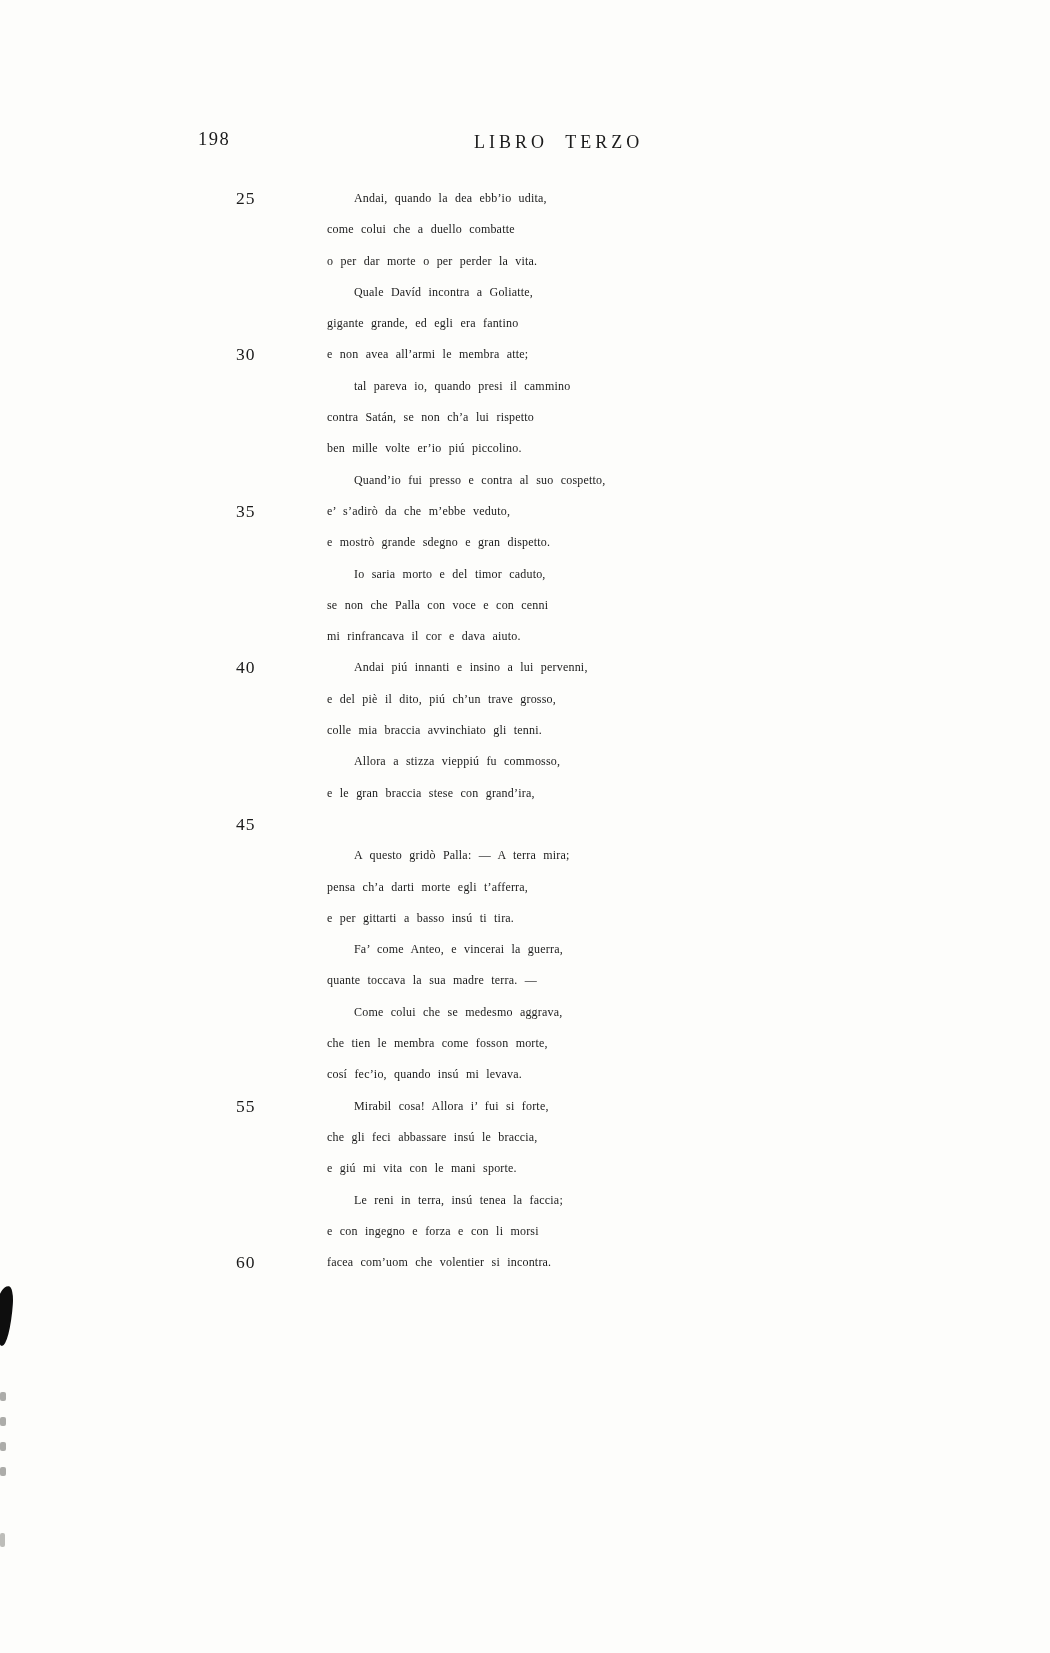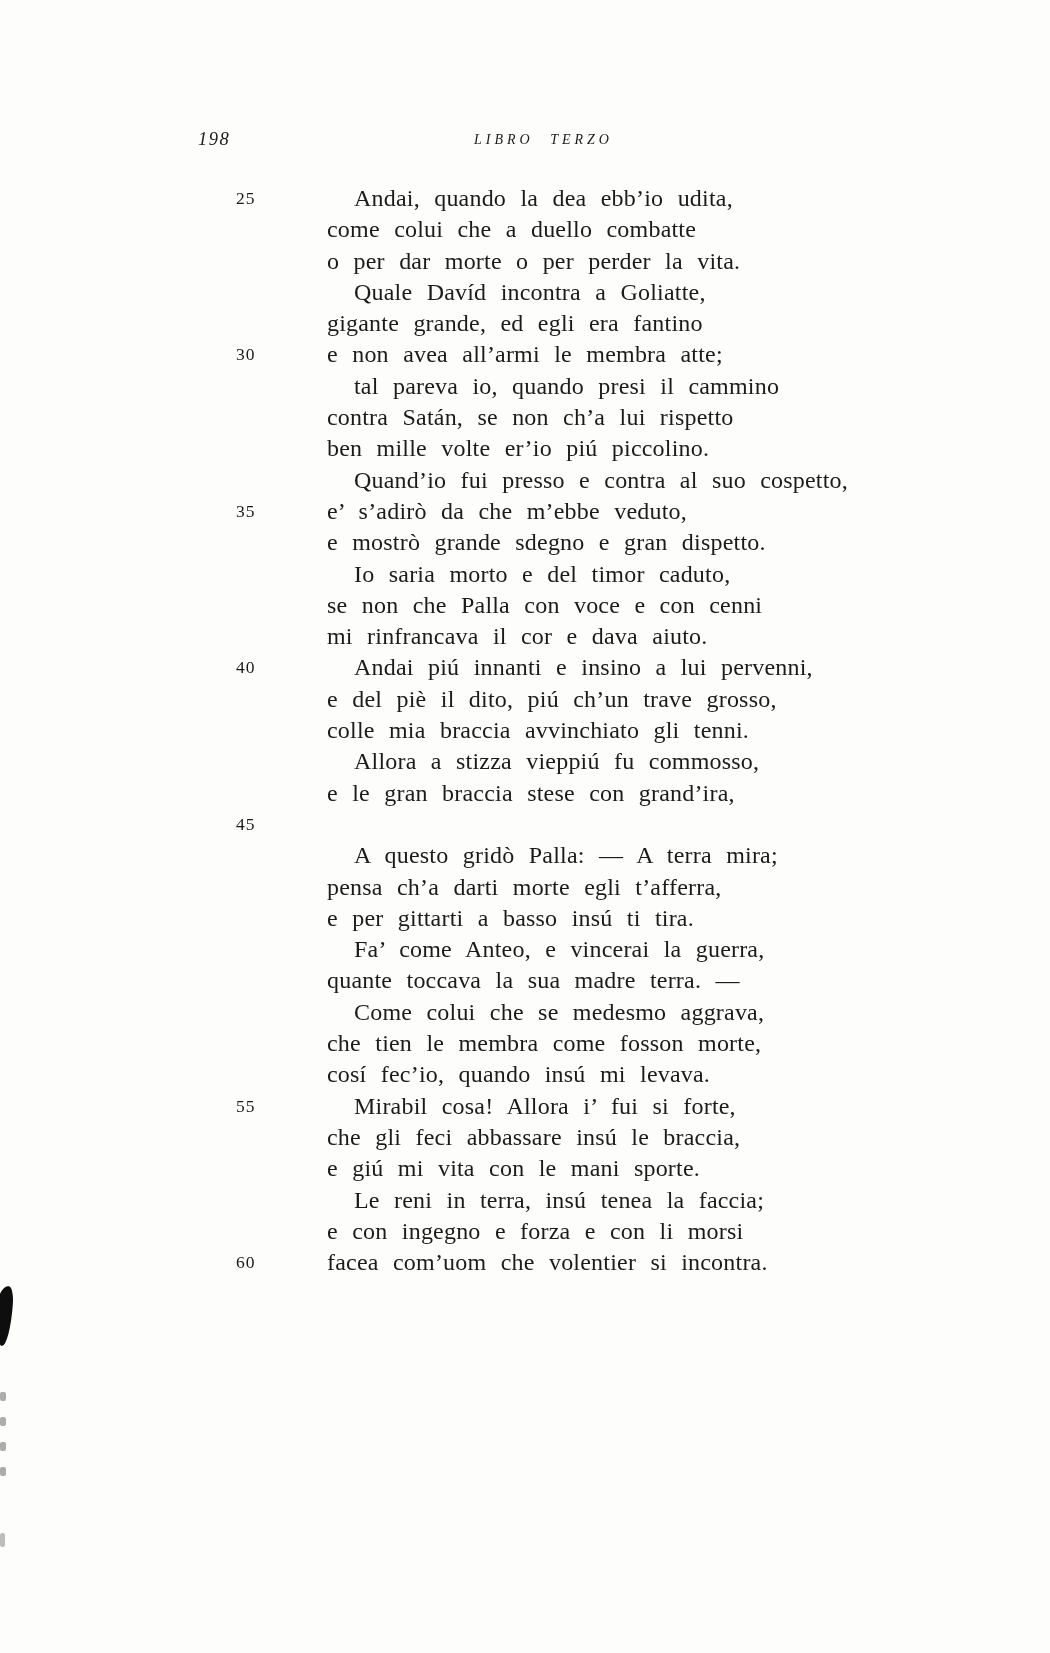--- a/index.html
+++ b/index.html
@@ -19,34 +19,33 @@
     position: absolute;
     inset: 0;
   }
   
   .header {
     position: absolute;
     top: 129px;
     left: 0;
     width: 100%;
     height: 26px;
-    font-style: italic;
   }
   .page-number {
     position: absolute;
     left: 198px;
     top: 0;
     font-size: 18.5px;
     letter-spacing: 1.5px;
   }
   .running-title {
     position: absolute;
     left: 474px;
     top: 3px;
-    font-size: 14px;
+    font-size: 18px;
     letter-spacing: 4px;
     word-spacing: 9px;
   }
   
   .poem {
     position: absolute;
     top: 183px;
     left: 0;
     width: 100%;
     margin-left: 32px;
@@ -61,21 +60,21 @@
     position: absolute;
     left: 204px;
     top: 0;
     font-size: 17.5px;
     letter-spacing: 1px;
   }
   .line-text {
     position: absolute;
     left: 295px;
     top: 0;
-    font-size: 24px;
+    font-size: 12px;
     letter-spacing: 0.2px;
     word-spacing: 0.34em;
   }
   .poem-line.indent .line-text {
     left: 322px;
   }
   
   .smudge-main {
     position: absolute;
     left: -3px;

